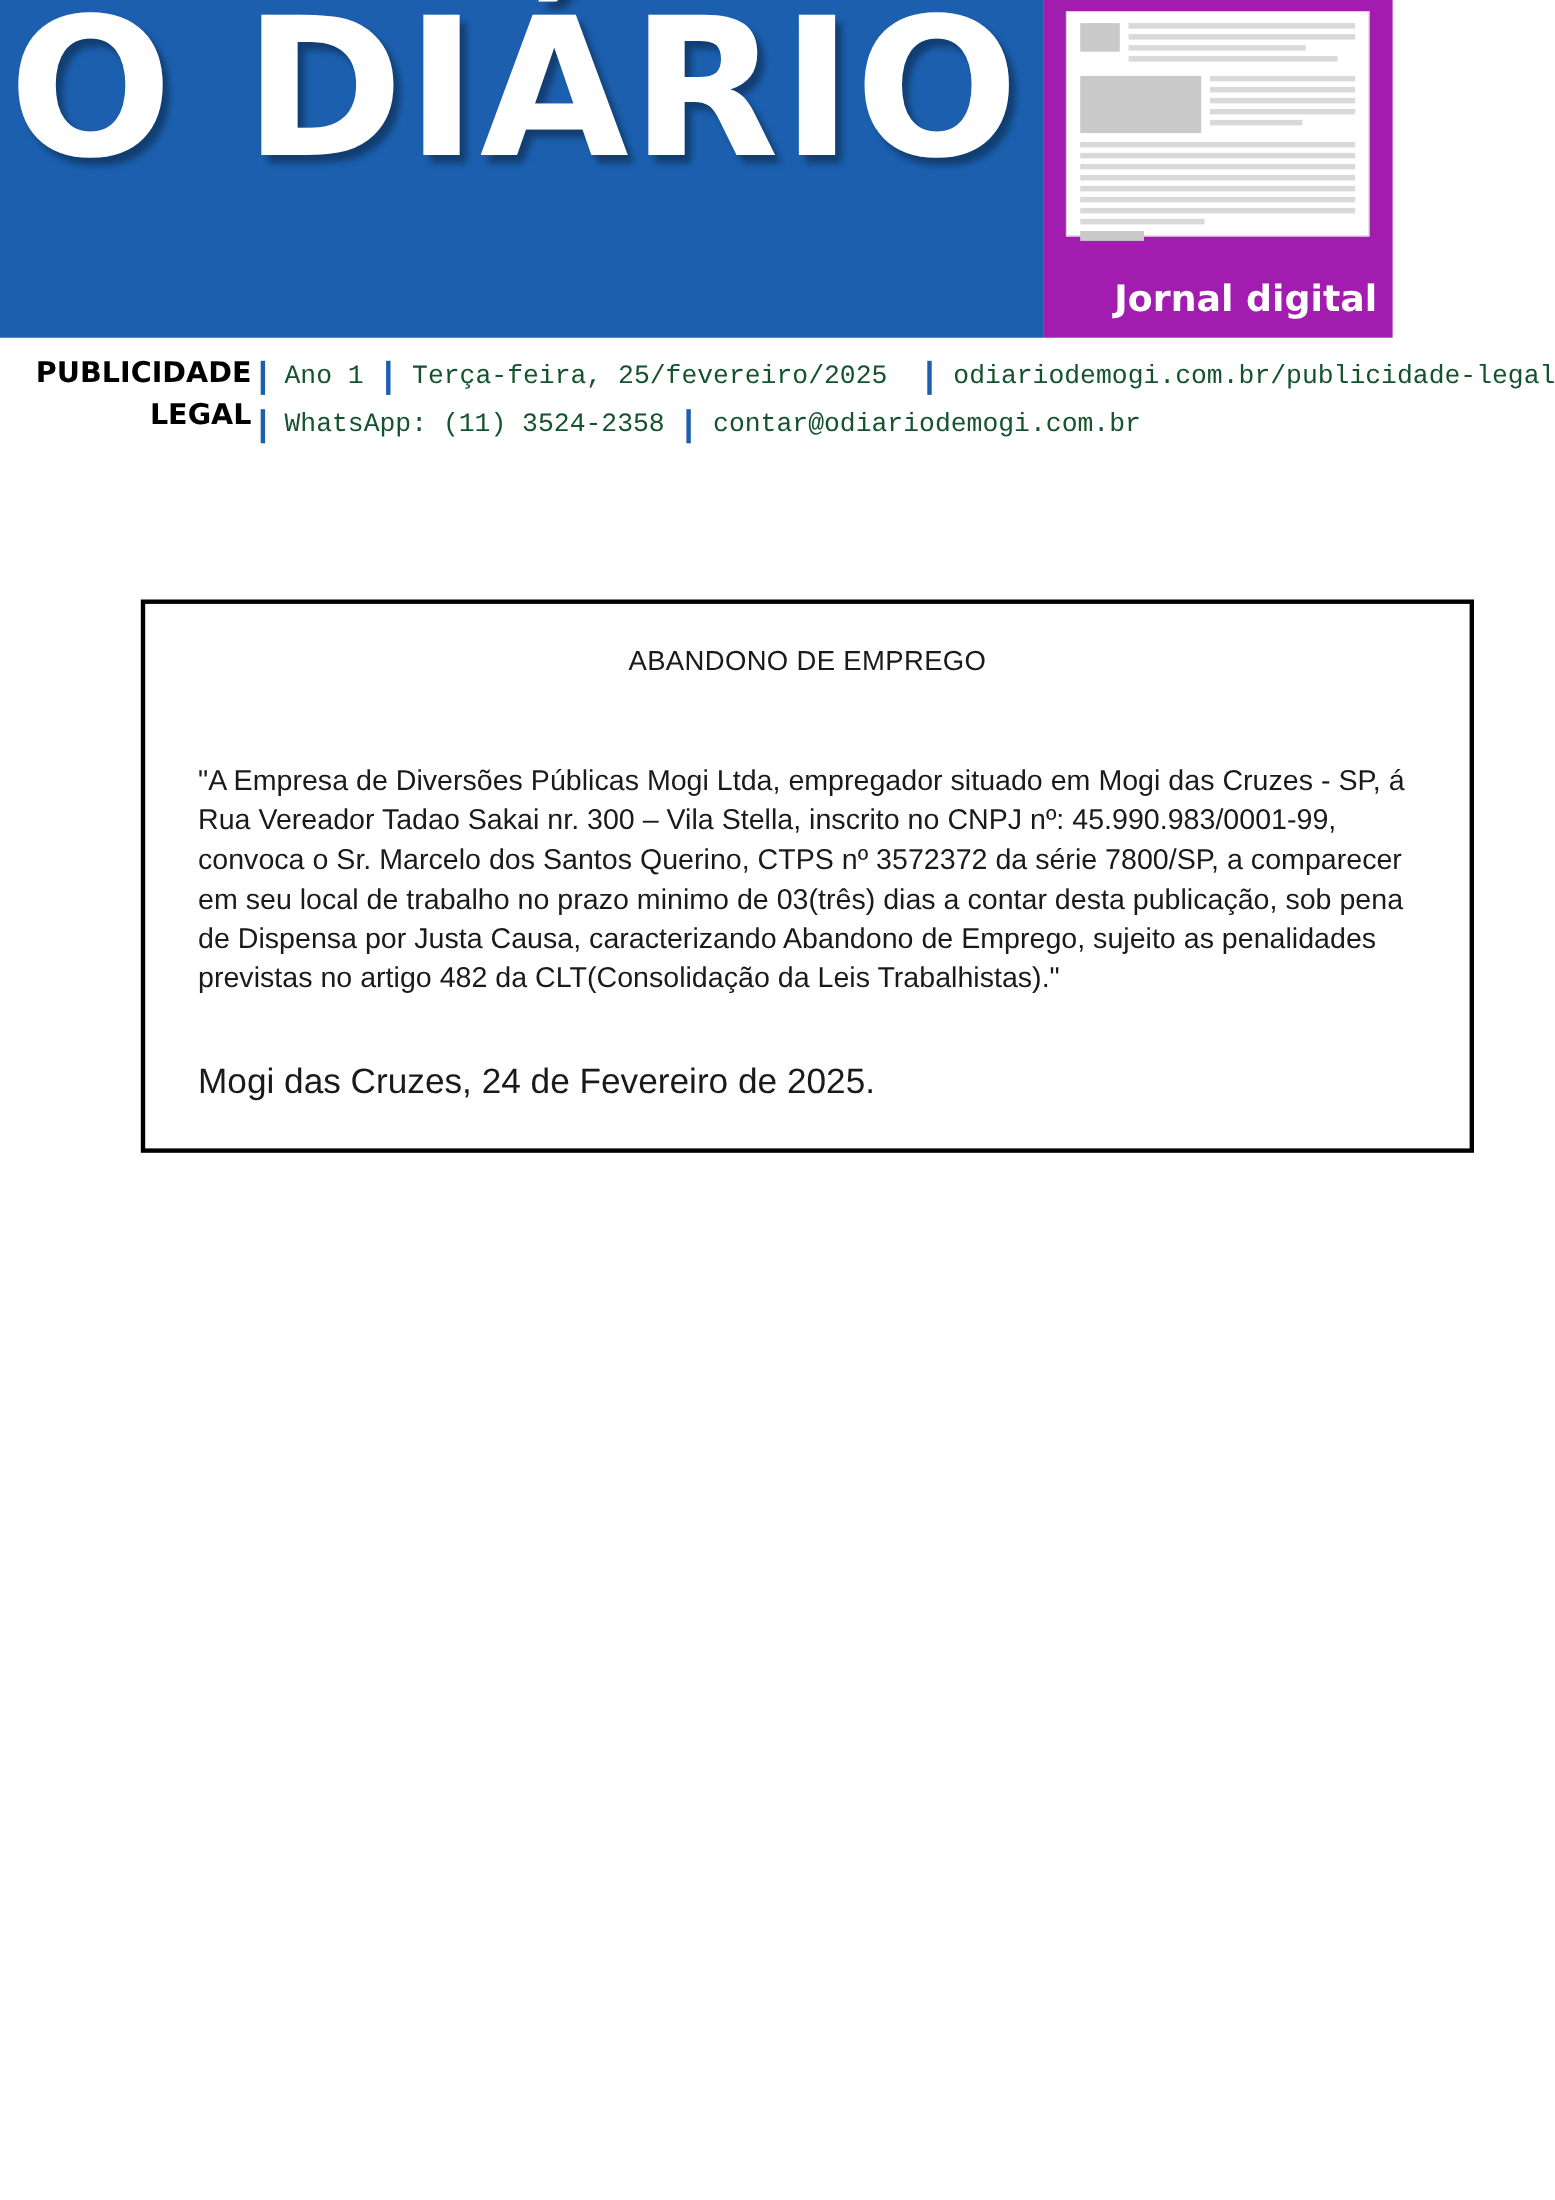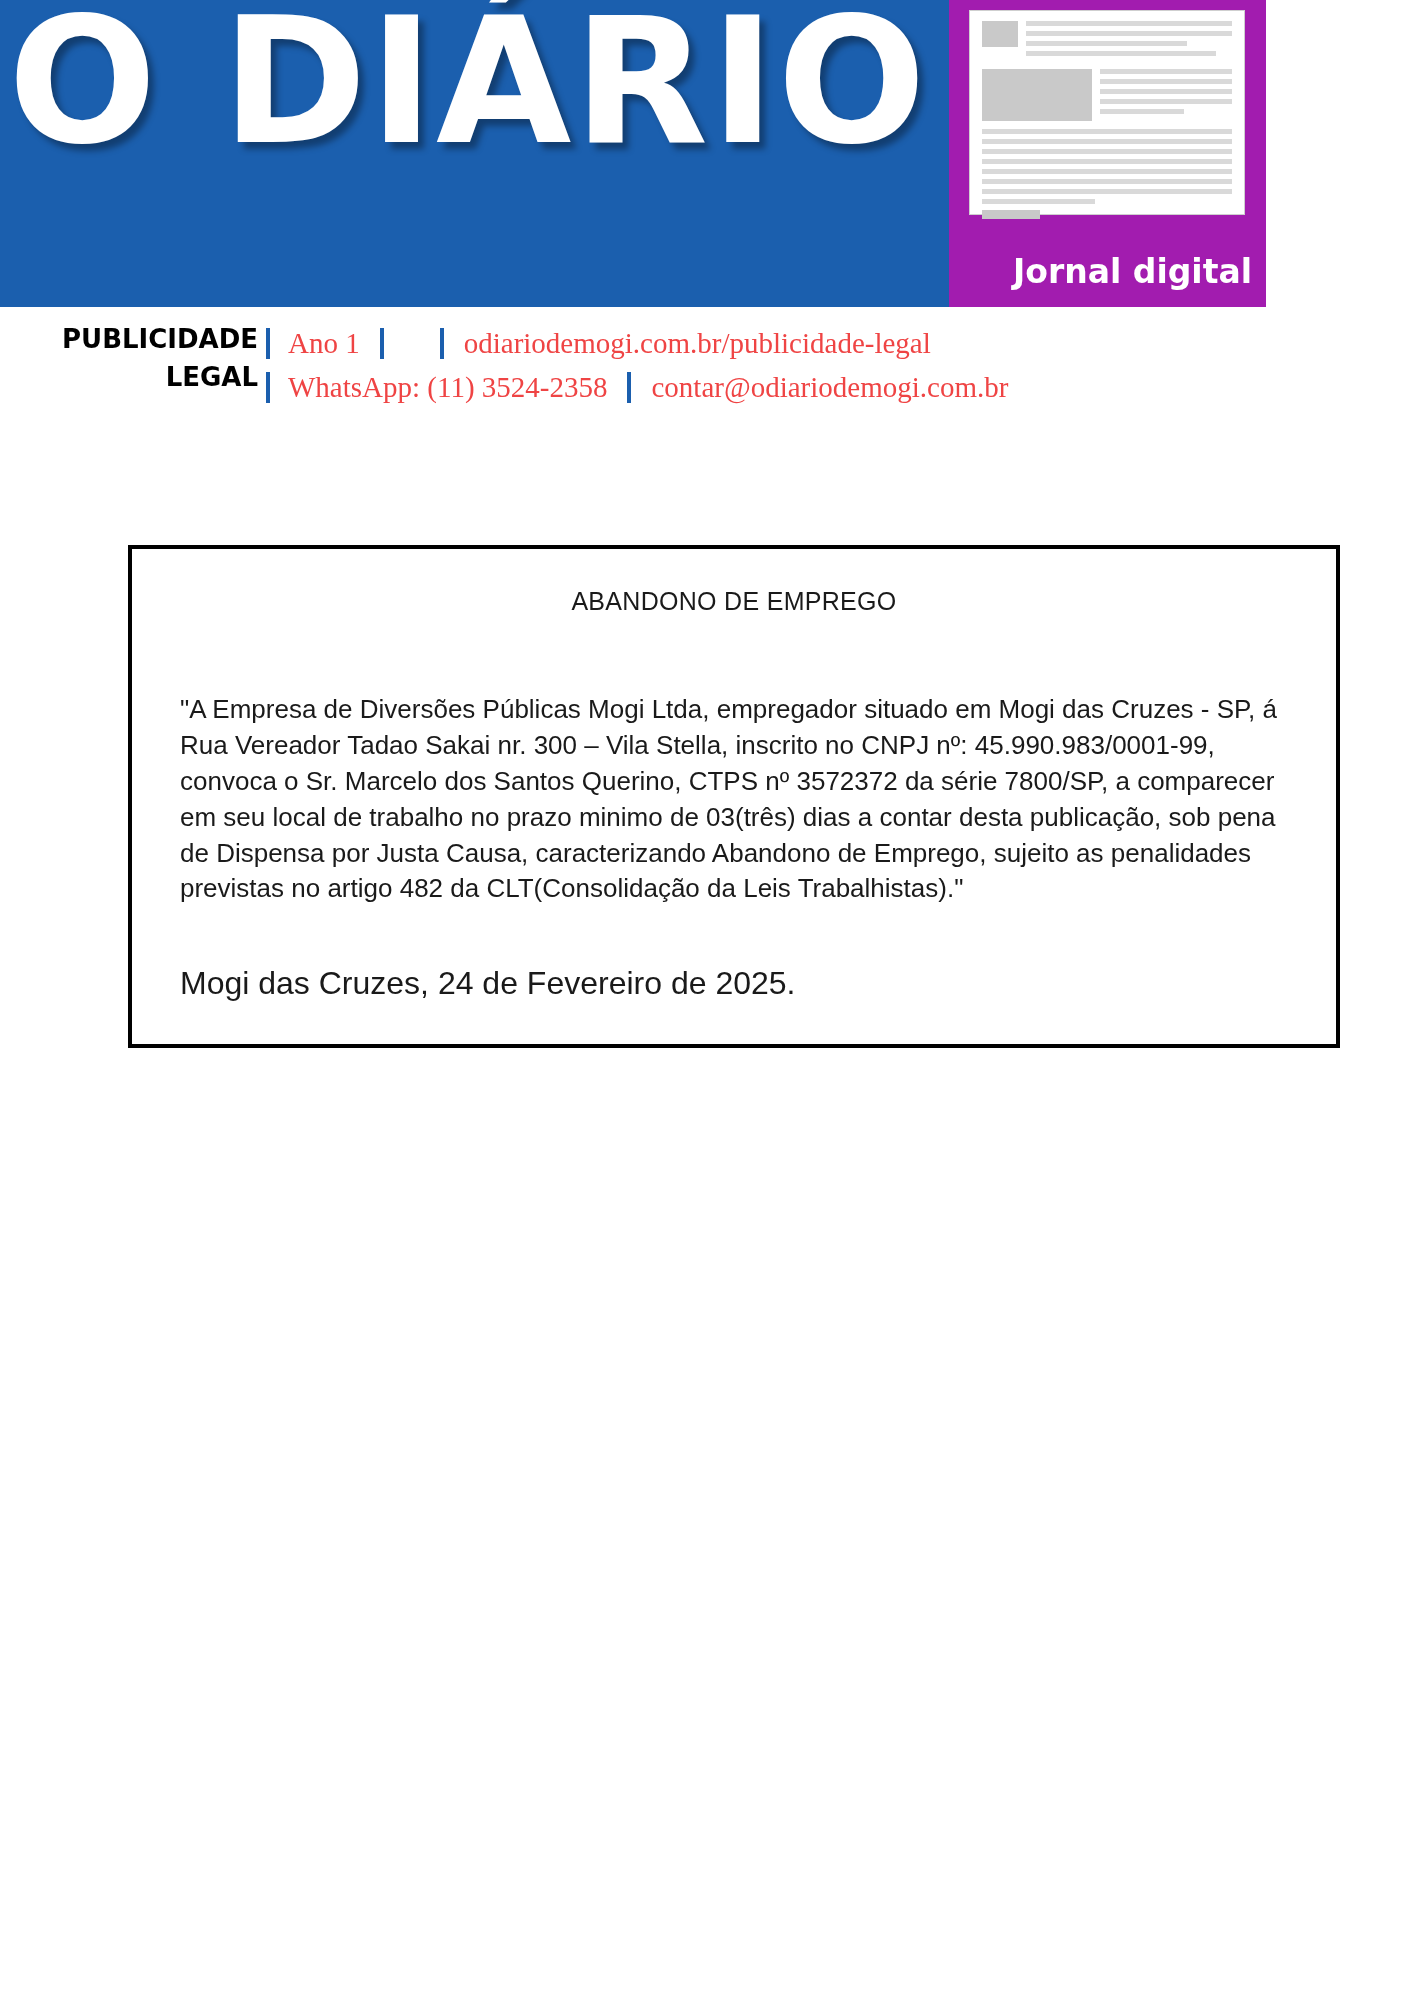--- a/index.html
+++ b/index.html
@@ -95,23 +95,23 @@
     padding-right: 8px;
     font-family: "DejaVu Sans", sans-serif;
     font-weight: bold;
     font-size: 26px;
     line-height: 1.45;
     color: #000000;
     box-sizing: border-box;
   }
   .infolines {
     flex: 1;
-    font-family: Liberation Serif, serif;
-    font-size: 29px;
-    color: #ef4444;
+    font-family: Liberation Mono, monospace;
+    font-size: 24px;
+    color: #14532d;
   }
   .infoline {
     display: flex;
     align-items: center;
     line-height: 1.55;
     height: 44px;
   }
   .vbar {
     display: inline-block;
     width: 4px;
@@ -203,20 +203,21 @@
 <div class="infobar">
   <div class="pub-legal">
     <div>PUBLICIDADE</div>
     <div>LEGAL</div>
   </div>
   <div class="infolines">
     <div class="infoline">
       <span class="vbar"></span>
       <span class="info-text">Ano 1</span>
       <span class="vbar mid"></span>
+      <span class="info-text">Terça-feira, 25/fevereiro/2025</span>
       <span class="vbar mid" style="margin-left:36px;"></span>
       <span class="info-text">odiariodemogi.com.br/publicidade-legal</span>
     </div>
     <div class="infoline">
       <span class="vbar"></span>
       <span class="info-text">WhatsApp: (11) 3524-2358</span>
       <span class="vbar mid"></span>
       <span class="info-text">contar@odiariodemogi.com.br</span>
     </div>
   </div>

